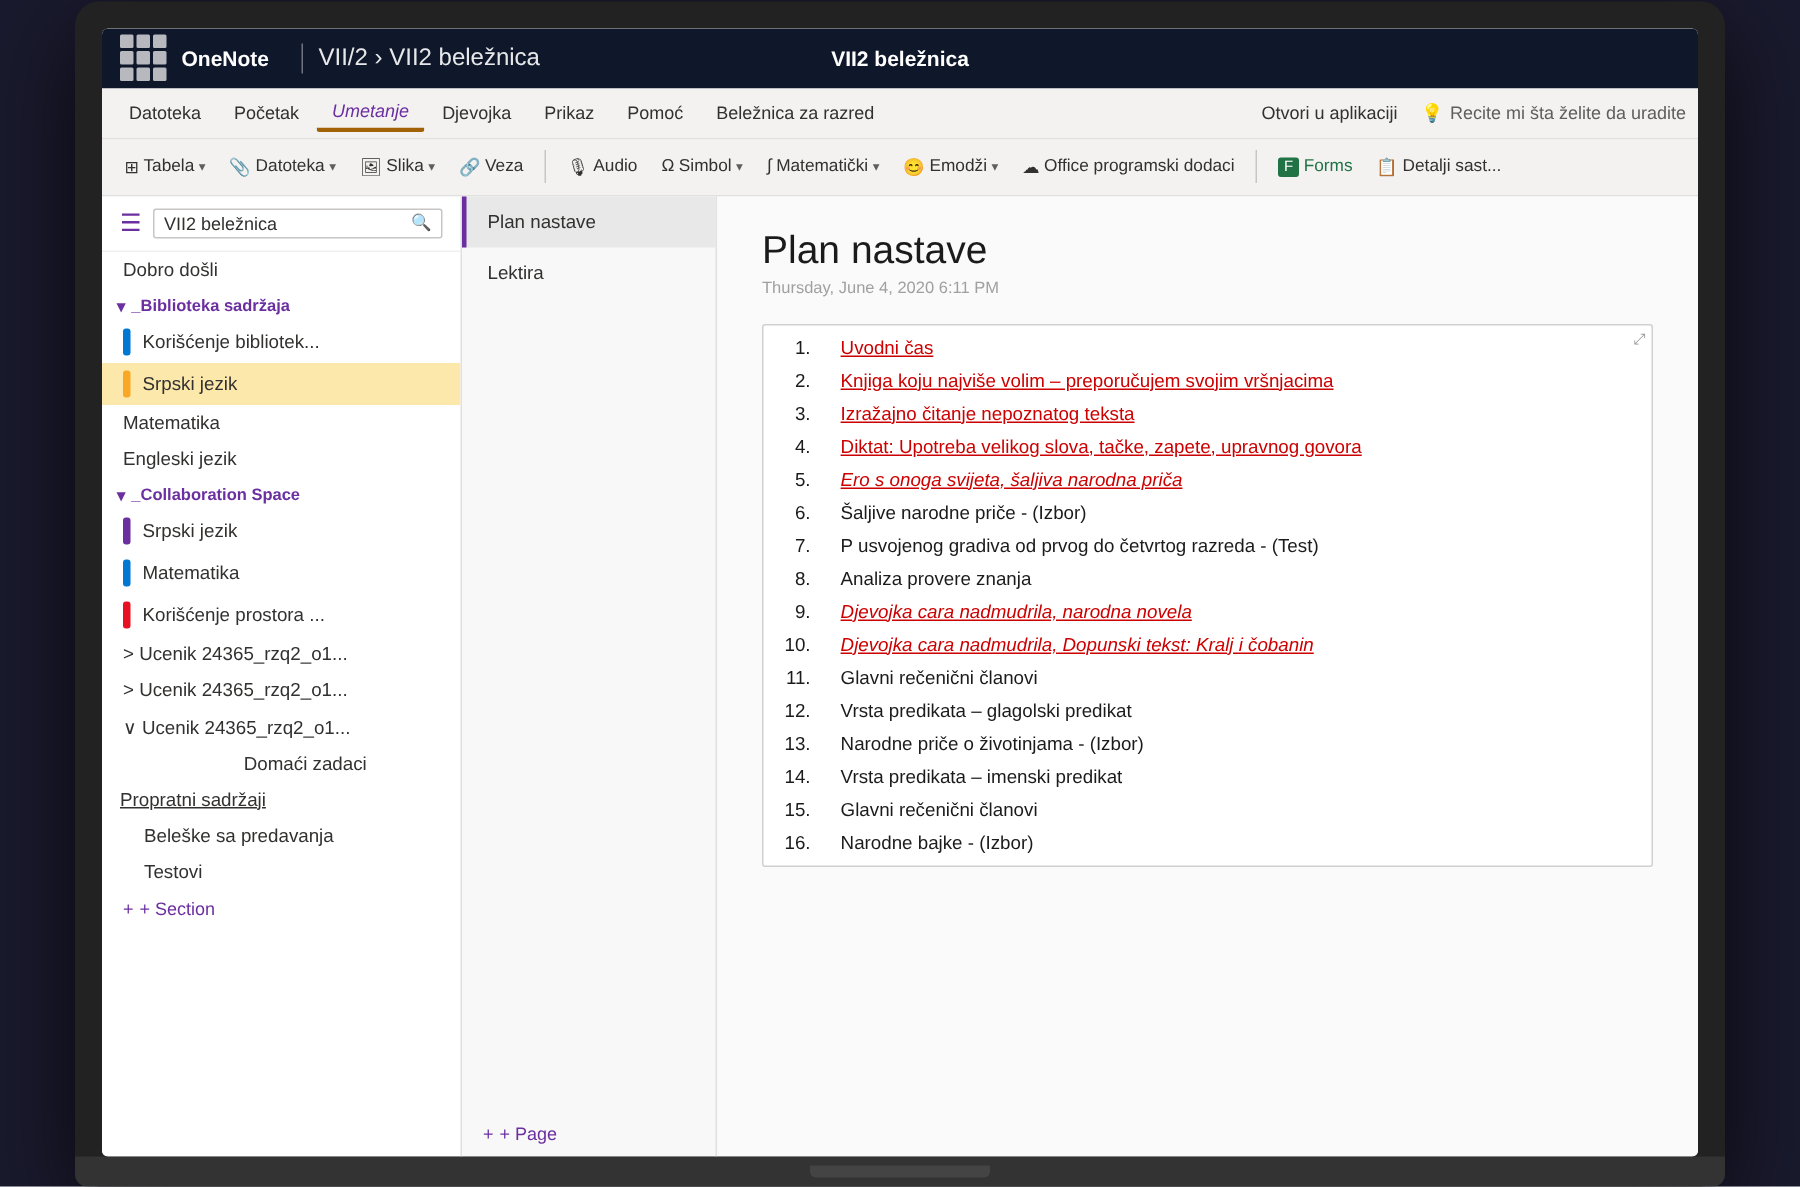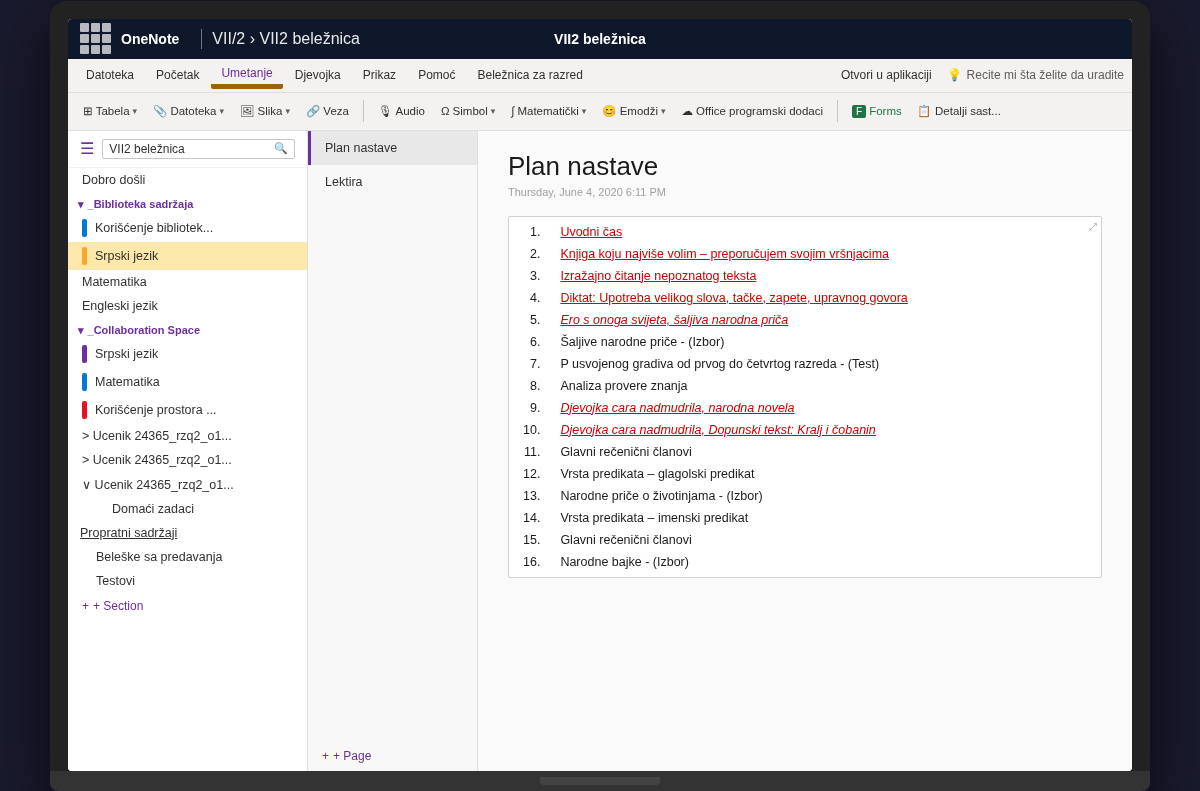--- a/index.html
+++ b/index.html
@@ -87,21 +87,22 @@
     .menu-item {
       padding: 4px 10px;
       font-size: 12px;
       color: #323130;
       cursor: pointer;
       border-radius: 2px;
       white-space: nowrap;
     }
     .menu-item.active {
       color: #6b2fa0;
-      border-bottom: 5px solid #a16207;
+      border-bottom: 3px solid #a16207;
+      font-style: italic;
     }
     .menu-right {
       margin-left: auto;
       display: flex;
       align-items: center;
       gap: 6px;
     }
     .menu-search {
       display: flex;
       align-items: center;
@@ -486,21 +487,21 @@
 
         <div class="sidebar-item">
           <span>&gt; Ucenik 24365_rzq2_o1...</span>
         </div>
         <div class="sidebar-item">
           <span>&gt; Ucenik 24365_rzq2_o1...</span>
         </div>
         <div class="sidebar-item">
           <span>∨ Ucenik 24365_rzq2_o1...</span>
         </div>
-        <div class="sidebar-item" style="padding-left:44px;">
+        <div class="sidebar-item" style="padding-left:44px;justify-content:center;">
           <span>Domaći zadaci</span>
         </div>
         <div class="sidebar-item" style="padding-left:12px;text-decoration:underline;">
           <span>Propratni sadržaji</span>
         </div>
         <div class="sidebar-item" style="padding-left:28px;align-items:flex-end;">
           <span>Beleške sa predavanja</span>
         </div>
         <div class="sidebar-item" style="padding-left:28px;">
           <span>Testovi</span>

